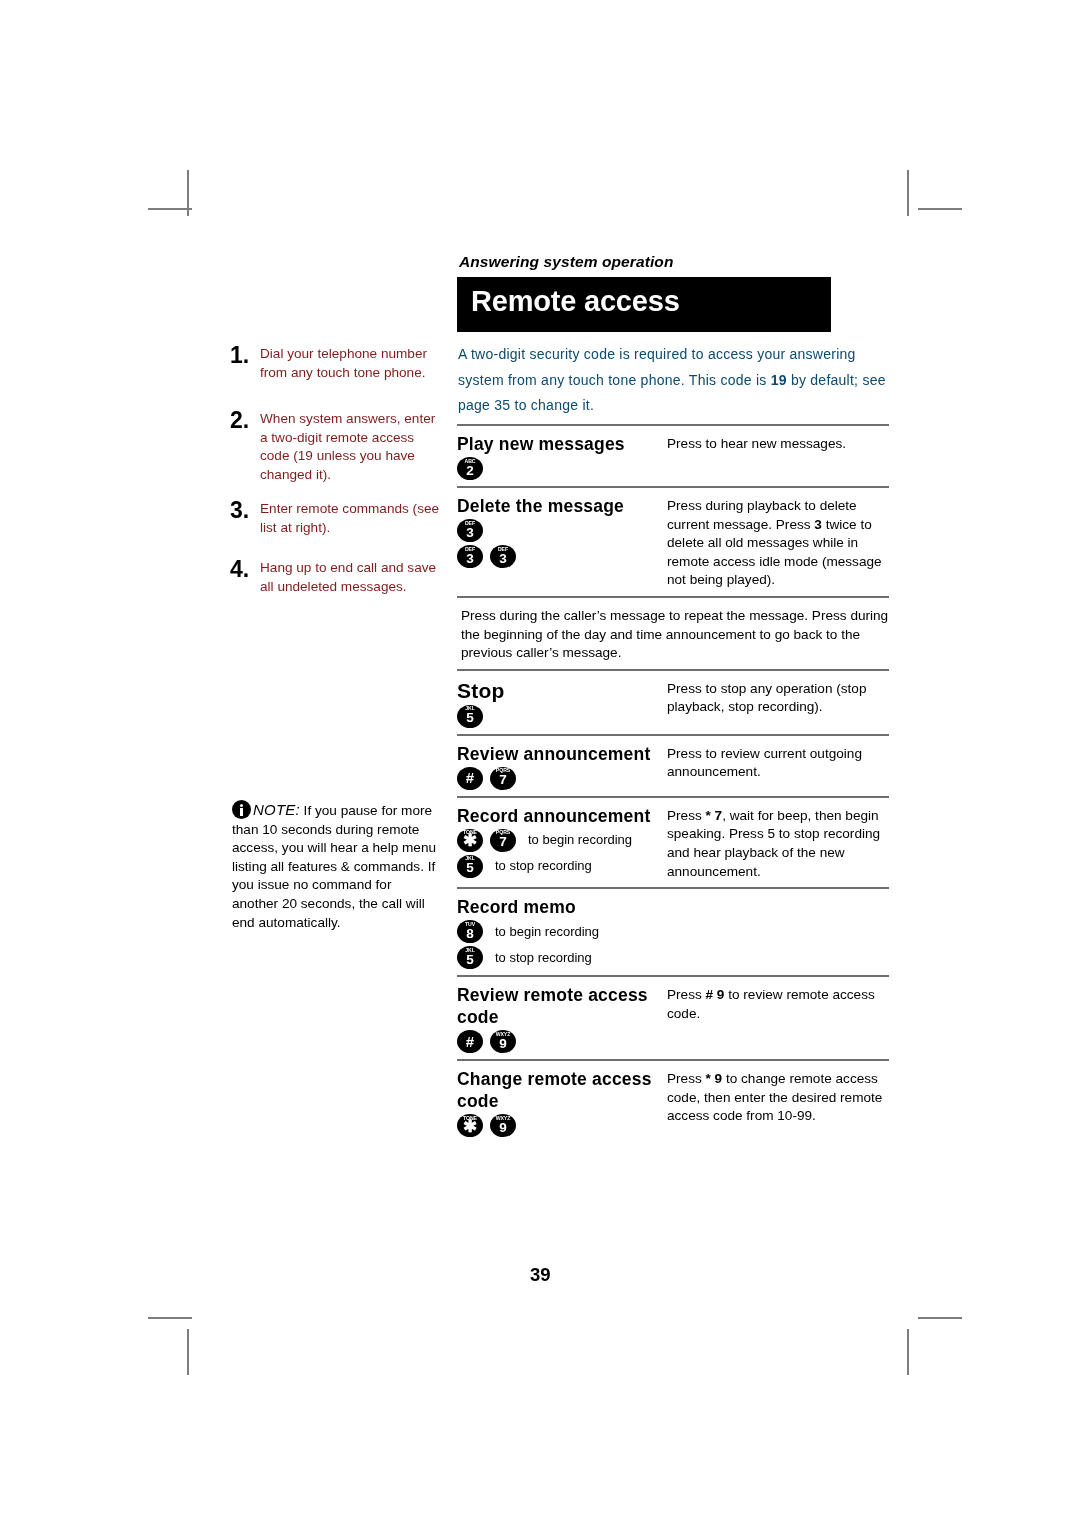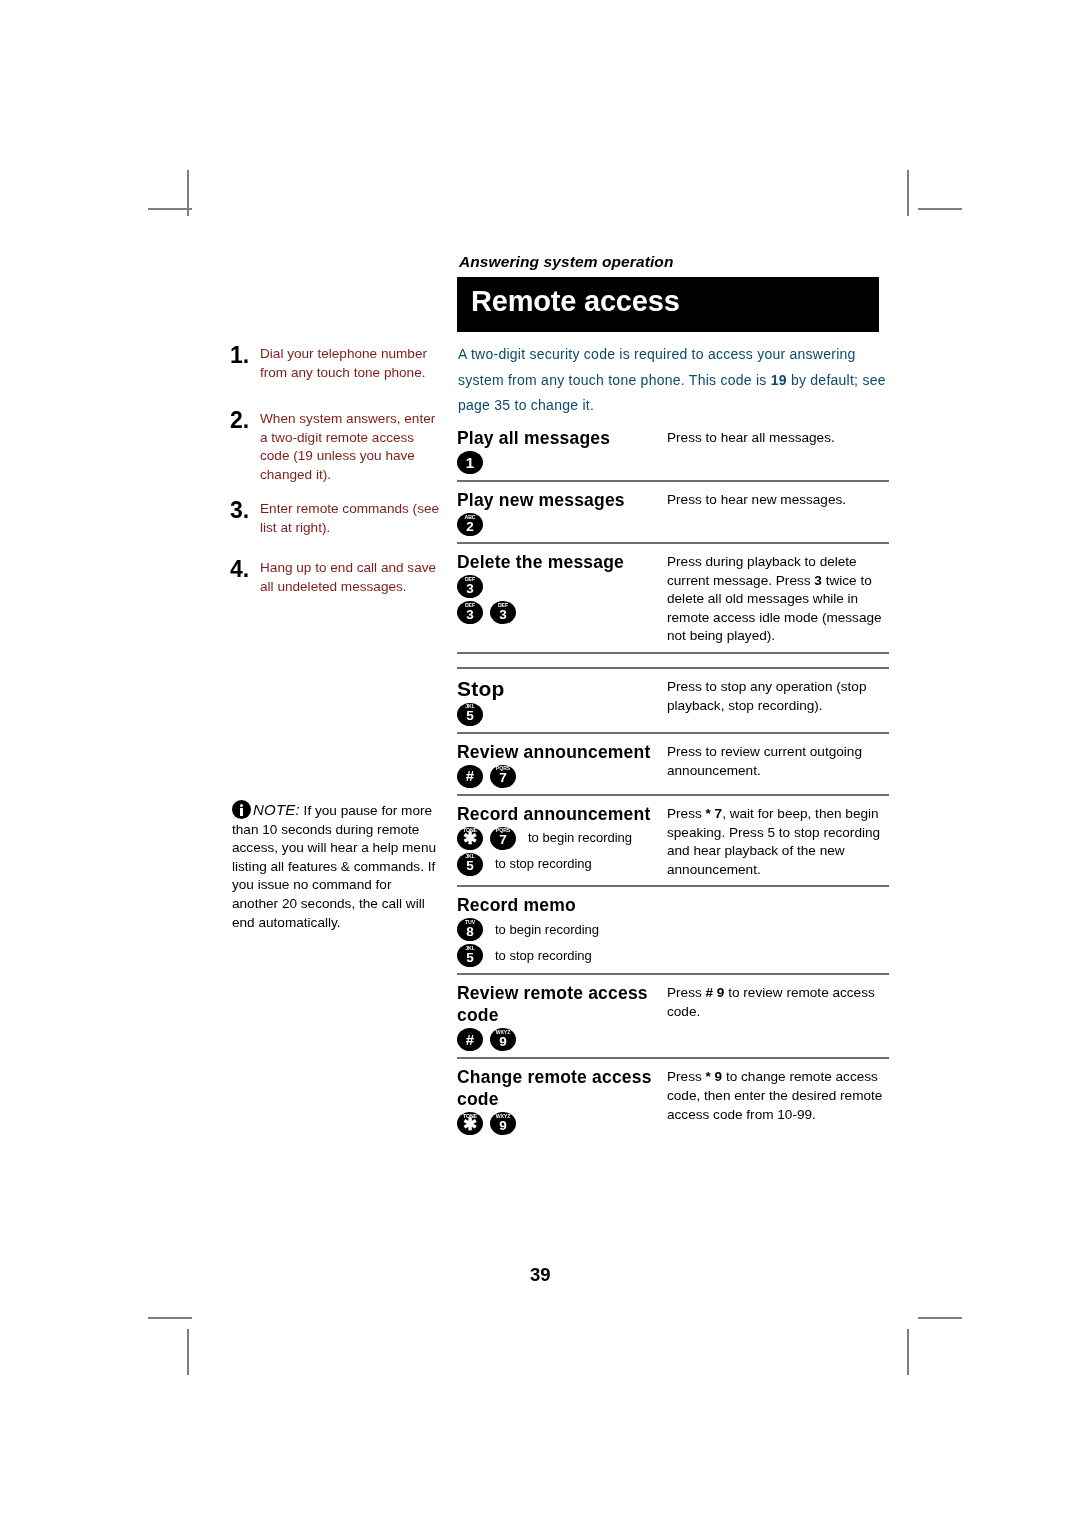--- a/index.html
+++ b/index.html
@@ -38,21 +38,21 @@
     font-weight: bold;
     letter-spacing: 0.1px;
     color: #000;
   }
 
   
   .title-band {
     position: absolute;
     left: 449px;
     top: 277px;
-    width: 422px;
+    width: 374px;
     height: 55px;
     background: #000000;
     text-align: center;
   }
   .title-band .title-text {
     position: absolute;
     left: 14px;
     top: 8px;
     color: #ffffff;
     font-size: 29px;
@@ -288,31 +288,20 @@
         <div class="num">4.</div>
         <div class="txt">Hang up to end call and save all undeleted messages.</div>
       </div>
     </div>
 
   <div class="note-block">
     <span class="info-icon"></span><span class="note-label">NOTE:</span><span> If you pause for more than 10 seconds during remote access, you will hear a help menu listing all features &amp; commands. If you issue no command for another 20 seconds, the call will end automatically.</span>
   </div>
 
   <div class="cmd-table" id="cmd-table">
-      <div class="cmd-row first">
-        <div class="cmd-left">
-          <div class="cmd-title">Play all messages</div>
-          <div class="keys-line">
-            <span class="key no-letters">
-              <span class="key-digit">1</span>
-            </span>
-          </div>
-        </div>
-        <div class="cmd-right"><span>Press to hear all messages.</span></div>
-      </div>
       <div class="cmd-row">
         <div class="cmd-left">
           <div class="cmd-title">Play new messages</div>
           <div class="keys-line">
             <span class="key">
               <span class="key-letters">ABC</span>
               <span class="key-digit">2</span>
             </span>
           </div>
         </div>
@@ -334,20 +323,21 @@
             </span>
             <span class="key">
               <span class="key-letters">DEF</span>
               <span class="key-digit">3</span>
             </span>
           </div>
         </div>
         <div class="cmd-right"><span>Press during playback to delete current message. Press </span><b>3</b><span> twice to delete all old messages while in remote access idle mode (message not being played).</span></div>
       </div>
       <div class="cmd-row">
+        <div class="cmd-right"><span>Press during the caller’s message to repeat the message. Press during the beginning of the day and time announcement to go back to the previous caller’s message.</span></div>
       </div>
       <div class="cmd-row">
         <div class="cmd-left">
           <div class="cmd-title big">Stop</div>
           <div class="keys-line">
             <span class="key">
               <span class="key-letters">JKL</span>
               <span class="key-digit">5</span>
             </span>
           </div>

